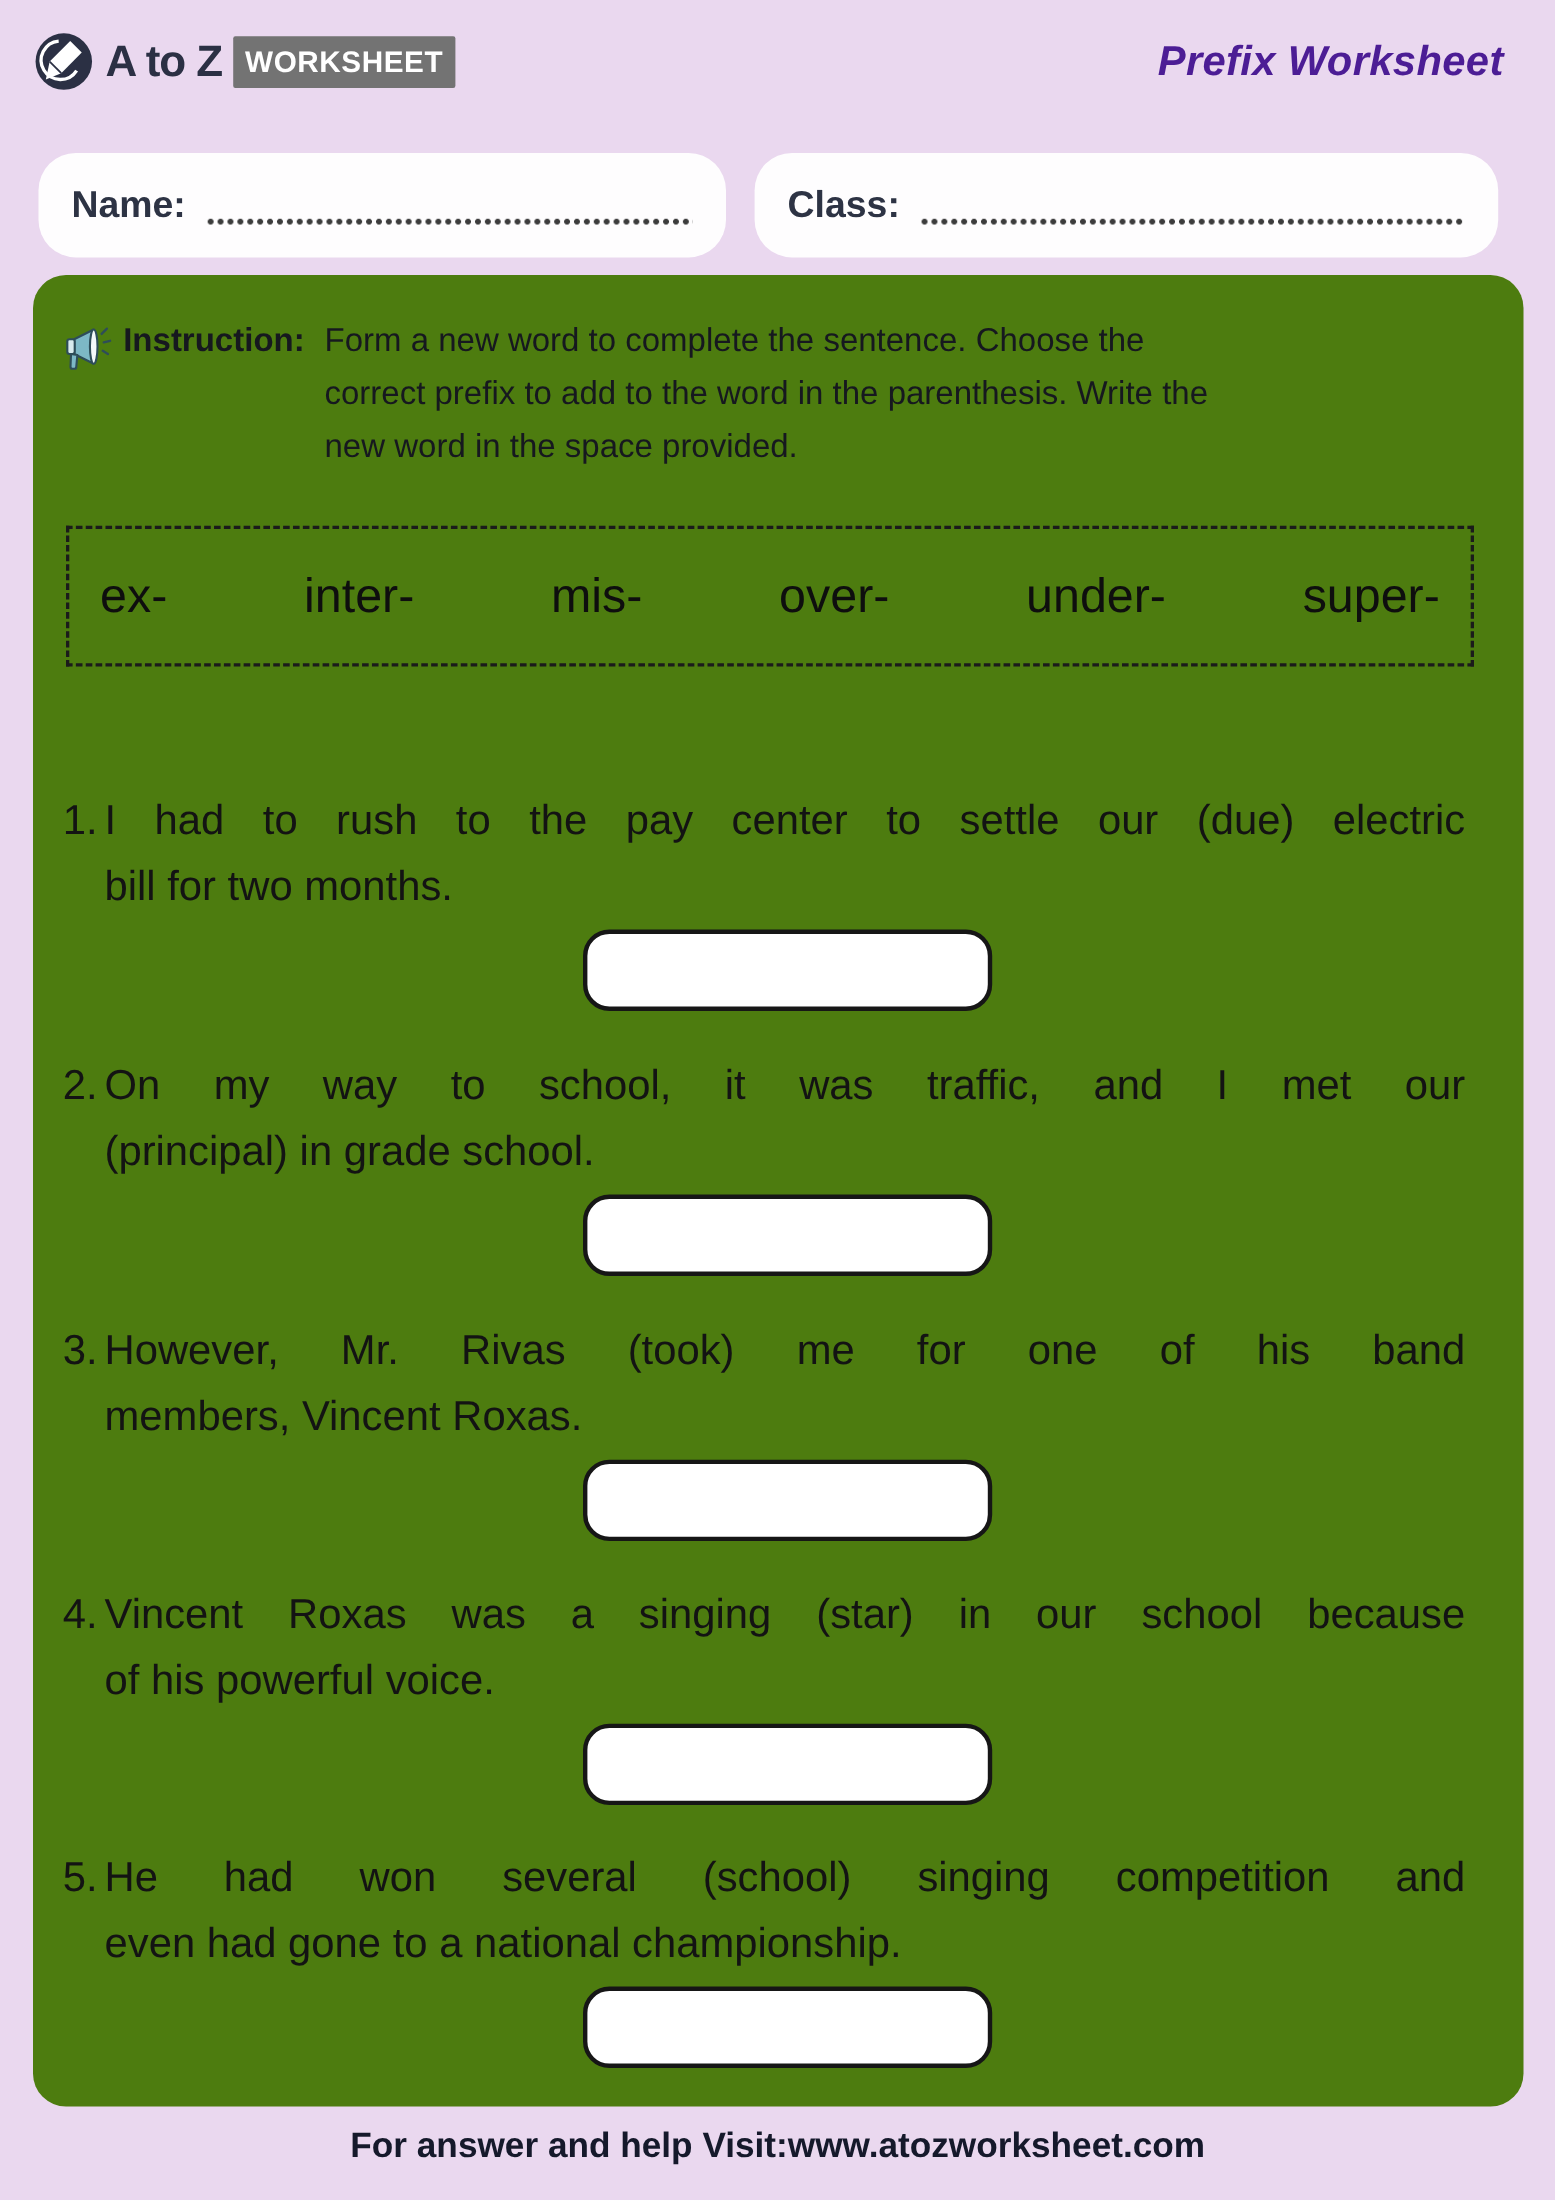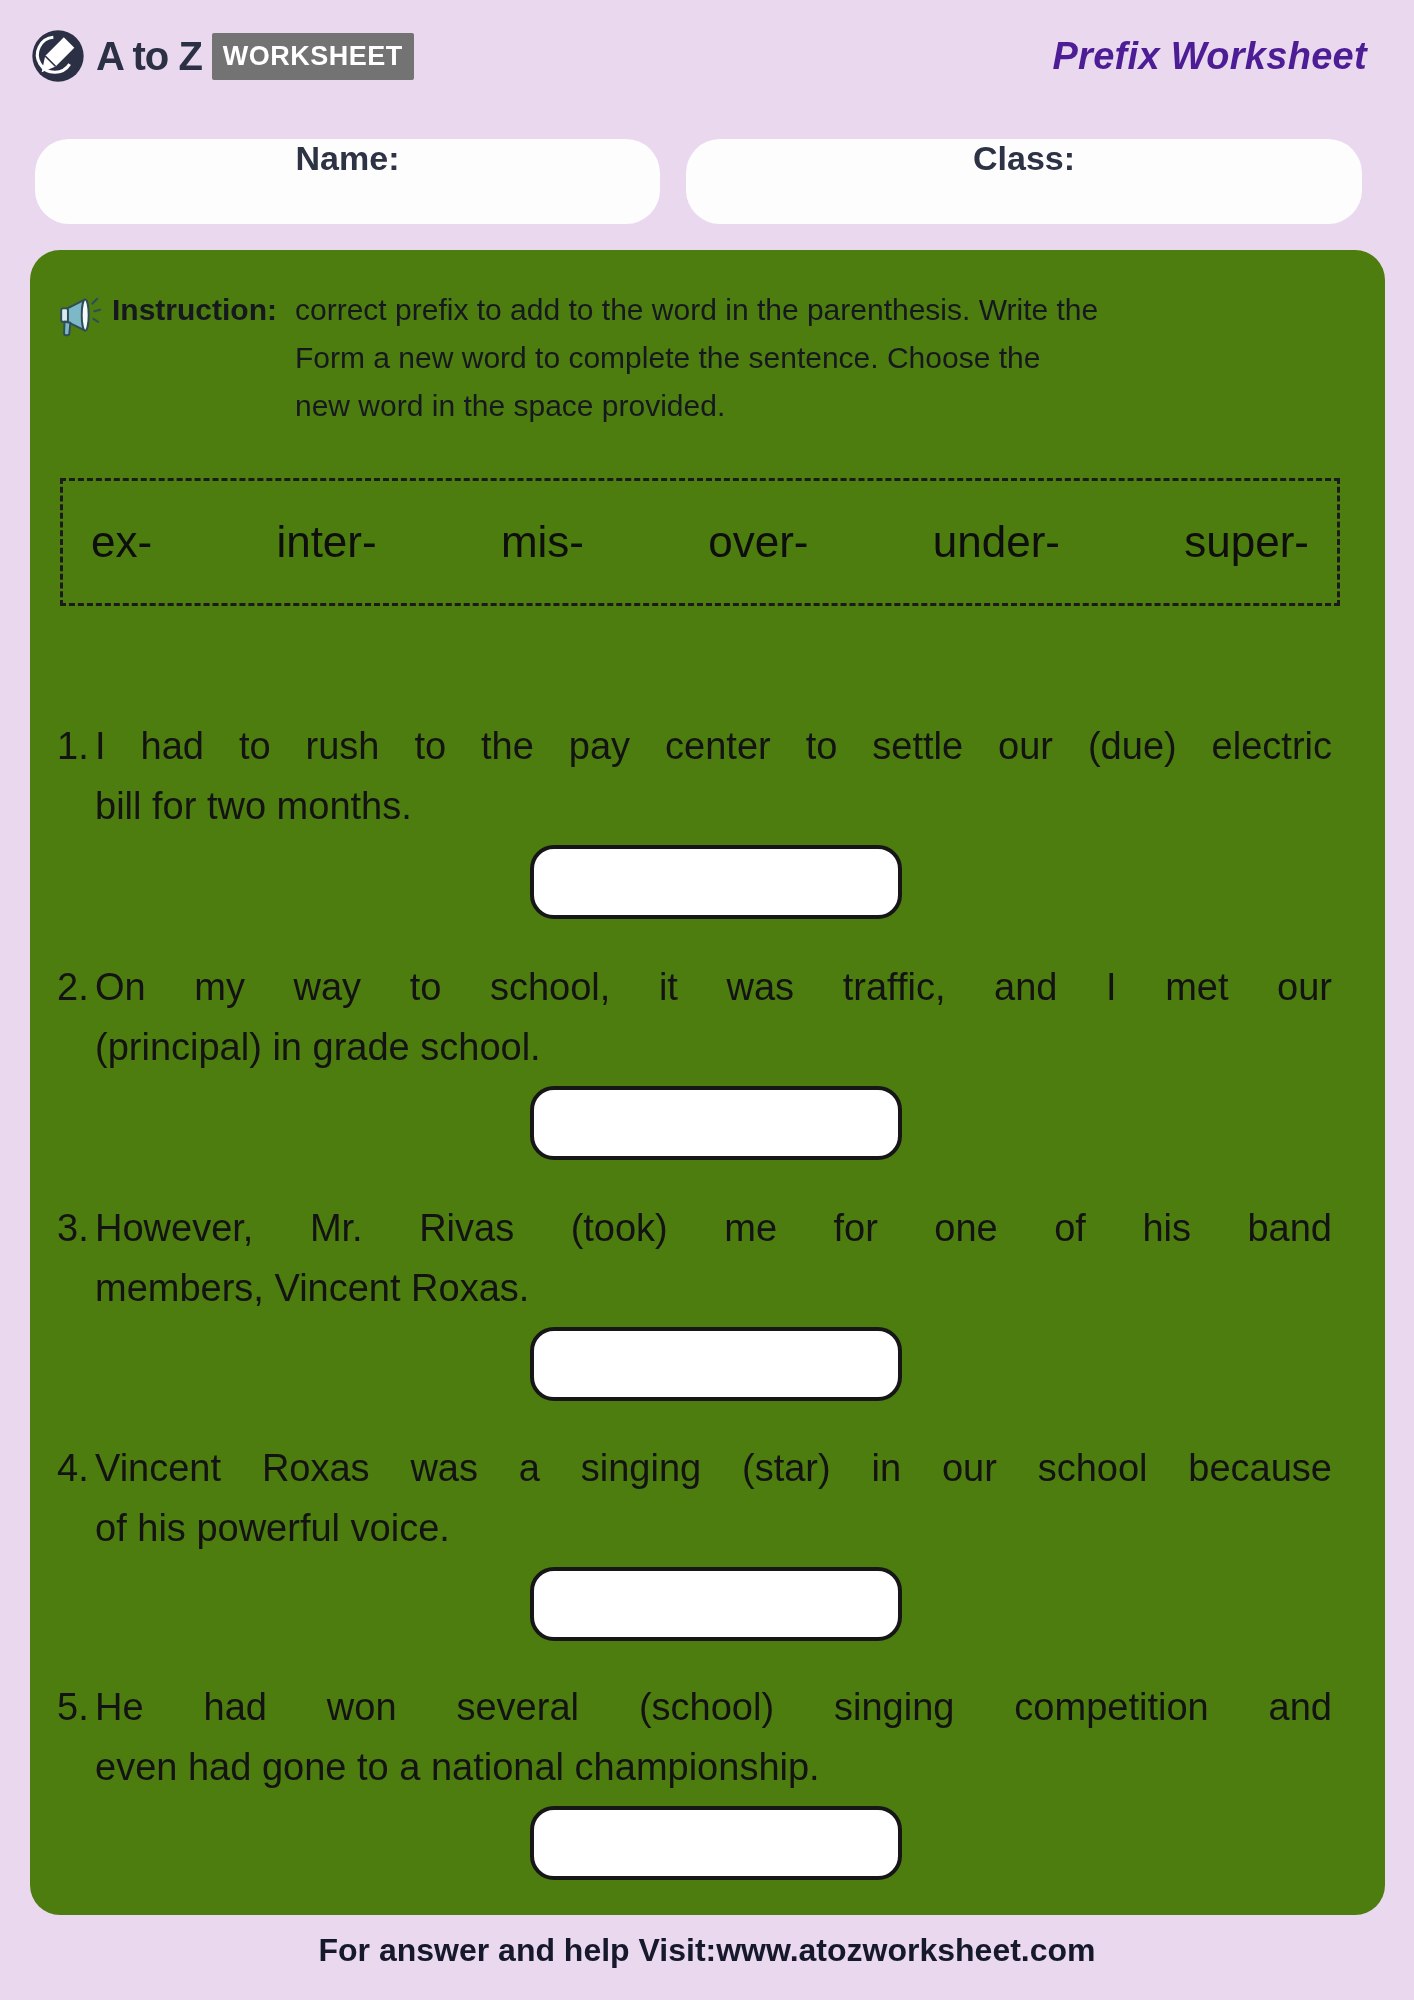--- a/index.html
+++ b/index.html
@@ -20,21 +20,21 @@
   .badge {
     background:#737373; color:#fff; font-size:27px; font-weight:700;
     padding:8px 11px; letter-spacing:0.5px; border-radius:2px;
   }
   .page-title { font-size:38px; font-weight:600; color:#4c1d95; letter-spacing:0.3px;font-style:italic; }
 
   
   .fields { position:absolute; top:139px; left:35px; right:52px; height:86px; display:flex; gap:26px; }
   .field {
     background:#fefdfe; border-radius:34px; display:flex; align-items:center;
-    padding:0 30px; height:85px;flex-direction:column;
+    padding:0 30px; height:95px;
   }
   .field-name { width:625px; flex:none; }
   .field-class { flex:1; }
   .field-label { font-size:34px; font-weight:700; color:#2d3344; }
   .dotline {
     flex:1; height:7px; margin-left:18px; margin-top:30px;
     background-image:radial-gradient(circle, #3c3c3c 2.4px, transparent 2.9px);
     background-size:9px 7px; background-repeat:repeat-x; background-position:left center;
   }
 
@@ -120,22 +120,22 @@
         <rect x="7.5" y="16" width="7" height="14" rx="2" fill="#d9ebee" stroke="#2e4d59" stroke-width="2"></rect>
         <path d="M11 30 L17 31 L16 42 A2 2 0 0 1 14 44 L12.5 44 A2 2 0 0 1 10.5 42 Z" fill="#7db8c6" stroke="#2e4d59" stroke-width="2" stroke-linejoin="round"></path>
         <g stroke="#2e4d59" stroke-width="2.2" stroke-linecap="round">
           <path d="M40 11 L45 6"></path>
           <path d="M42 19 L48 17.5"></path>
           <path d="M41 27 L46 30"></path>
         </g>
       </svg>
       <span class="inst-label">Instruction:</span>
       <div class="inst-text">
+        <div>Form a new word to complete the sentence. Choose the</div>
         <div>correct prefix to add to the word in the parenthesis. Write the</div>
-        <div>Form a new word to complete the sentence. Choose the</div>
         <div>new word in the space provided.</div>
       </div>
     </div>
 
     <div class="prefix-box">
       <span>ex-</span>
       <span>inter-</span>
       <span>mis-</span>
       <span>over-</span>
       <span>under-</span>

